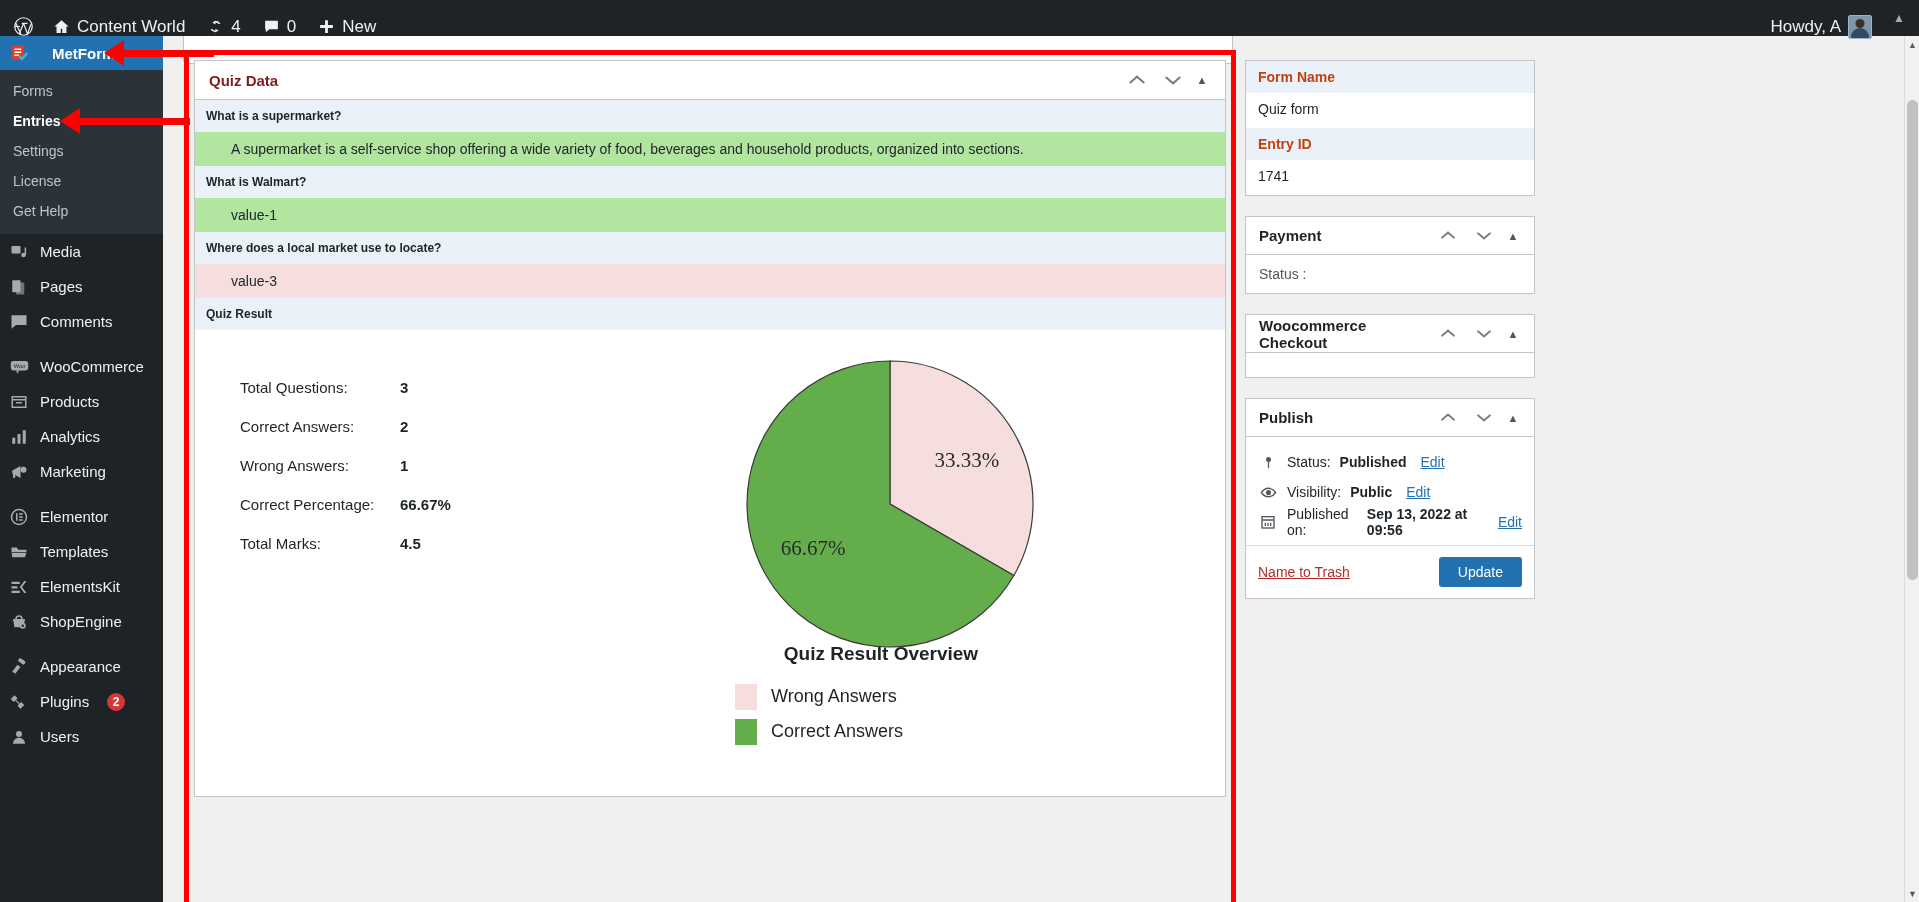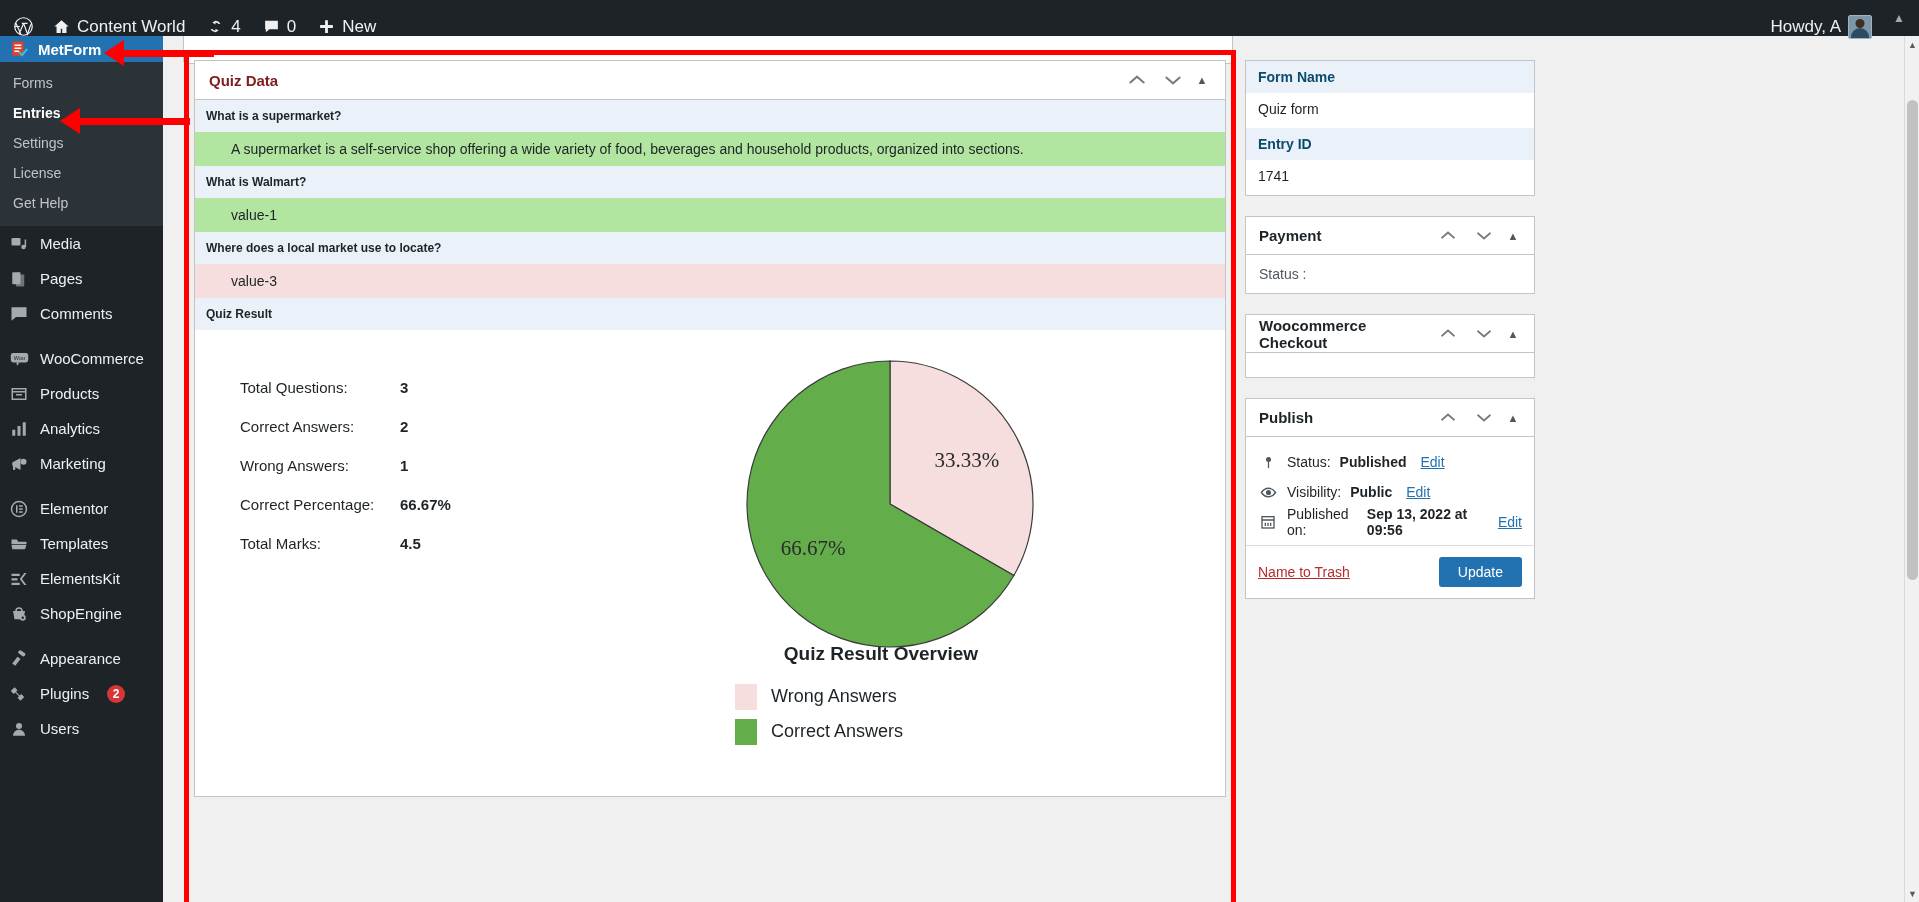--- a/index.html
+++ b/index.html
@@ -41,22 +41,22 @@
   }
   .collapse-caret { color: #a7aaad; font-size: 12px; padding-right: 4px; }
 
   
   #sidebar {
     position: absolute; top: 36px; left: 0; width: 163px; height: 866px;
     background: #1d2327; color: #f0f0f1; z-index: 50;
   }
   .menu-top {
     background: #2271b1; color: #fff;
-    display: flex; align-items: center; gap: 9px;
-    height: 26px; padding-left: 9px;
+    display: flex; align-items: center; gap: 23px;
+    height: 34px; padding-left: 9px;
     font-weight: bold; font-size: 15px;
     position: relative;
   }
   .menu-top::after {
     content: ""; position: absolute; right: -8px; top: 50%;
     margin-top: -8px; width: 0; height: 0;
     border-top: 8px solid transparent; border-bottom: 8px solid transparent;
     border-left: 8px solid #f0f0f1;
   }
   .submenu { background: #2c3338; padding: 6px 0 8px 0; }
@@ -153,21 +153,21 @@
   #side { position: absolute; left: 1082px; top: 24px; width: 290px; }
   .side-box { background: #fff; border: 1px solid #c3c4c7; margin-bottom: 20px; }
   .side-header {
     display: flex; align-items: center; height: 38px;
     padding: 0 8px 0 13px; border-bottom: 1px solid #c3c4c7;
   }
   .side-title { flex: 1 1 auto; font-size: 15px; font-weight: bold; color: #1d2327; }
   .kv-table { width: 100%; border-collapse: collapse; }
   .kv-key td {
     background: #eaf1f8; font-weight: bold; font-size: 14px;
-    color: #0c4a6e; padding: 8px 0 8px 12px;
+    color: #c2410c; padding: 8px 0 8px 12px;
   }
   .kv-val td { background: #fff; font-size: 14px; color: #1d2327; padding: 8px 0 11px 12px; }
   .status-line { font-size: 14px; color: #50575e; padding: 11px 0 11px 13px; }
   .blank-body { height: 24px; }
 
   .pub-rows { padding: 10px 12px 8px 12px; }
   .pub-row { display: flex; align-items: center; gap: 9px; height: 30px; font-size: 14px; color: #1d2327; }
   .pub-icon { width: 20px; flex: 0 0 20px; color: #50575e; display:flex; align-items:center; justify-content:center; }
   .pub-row b { font-weight: bold; }
   .pub-edit { color: #2271b1; text-decoration: underline; margin-left: 5px; }

